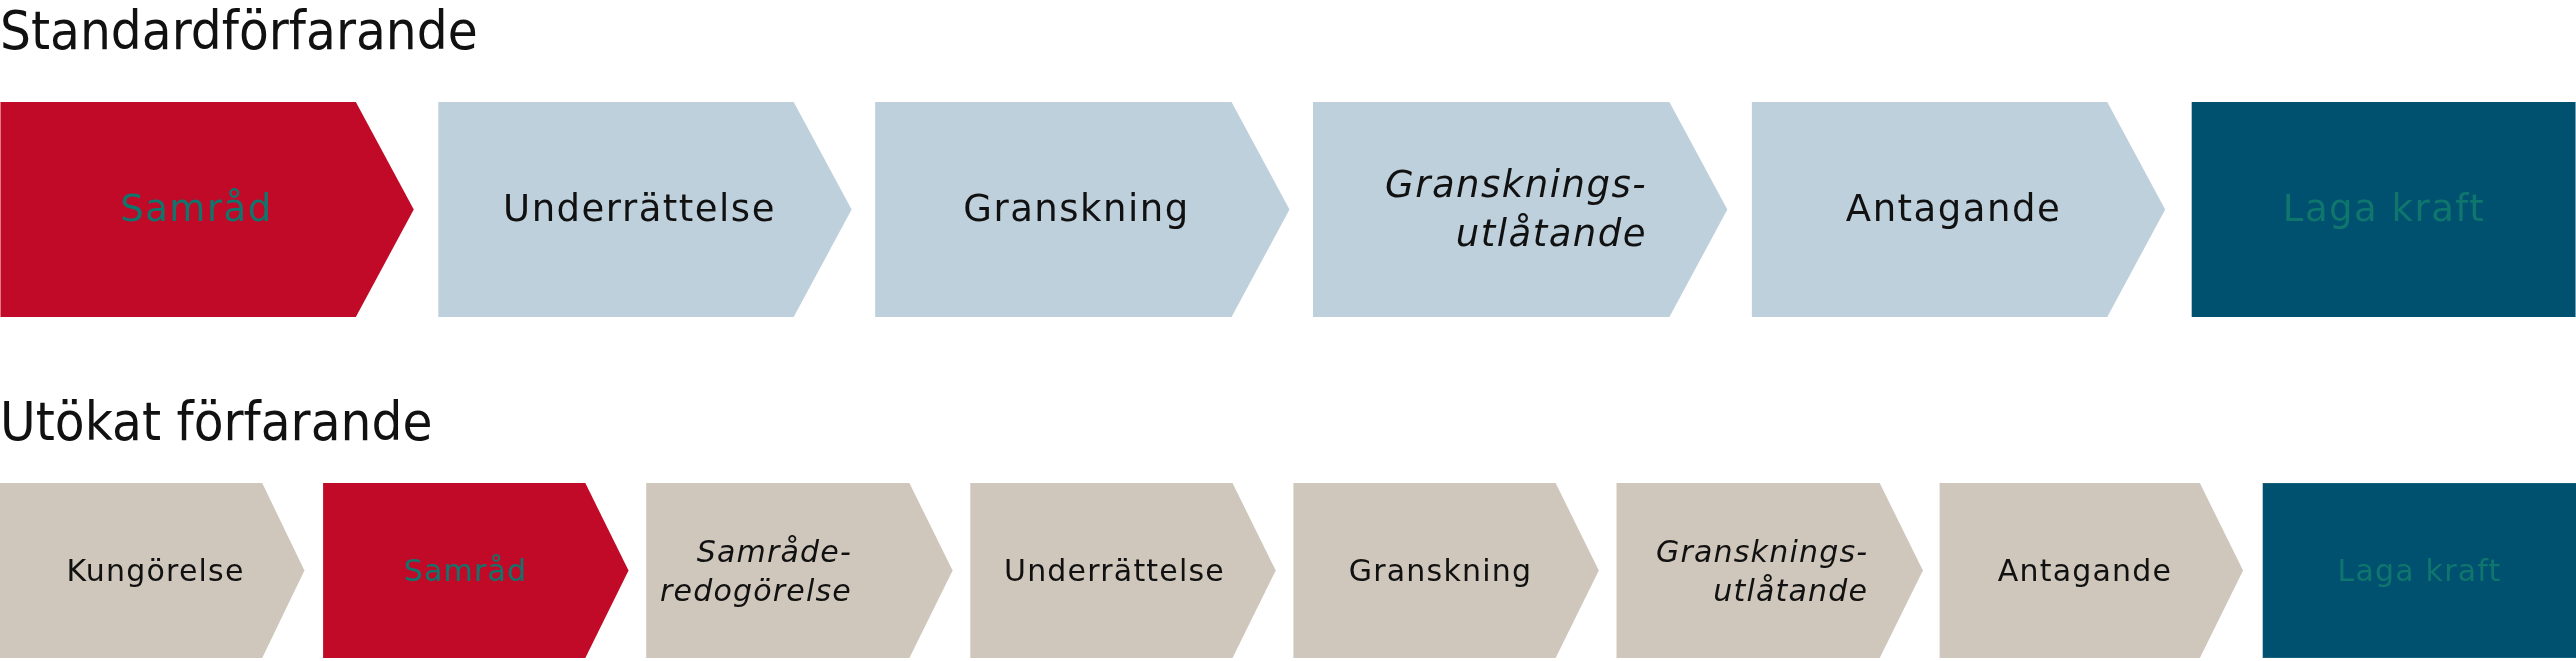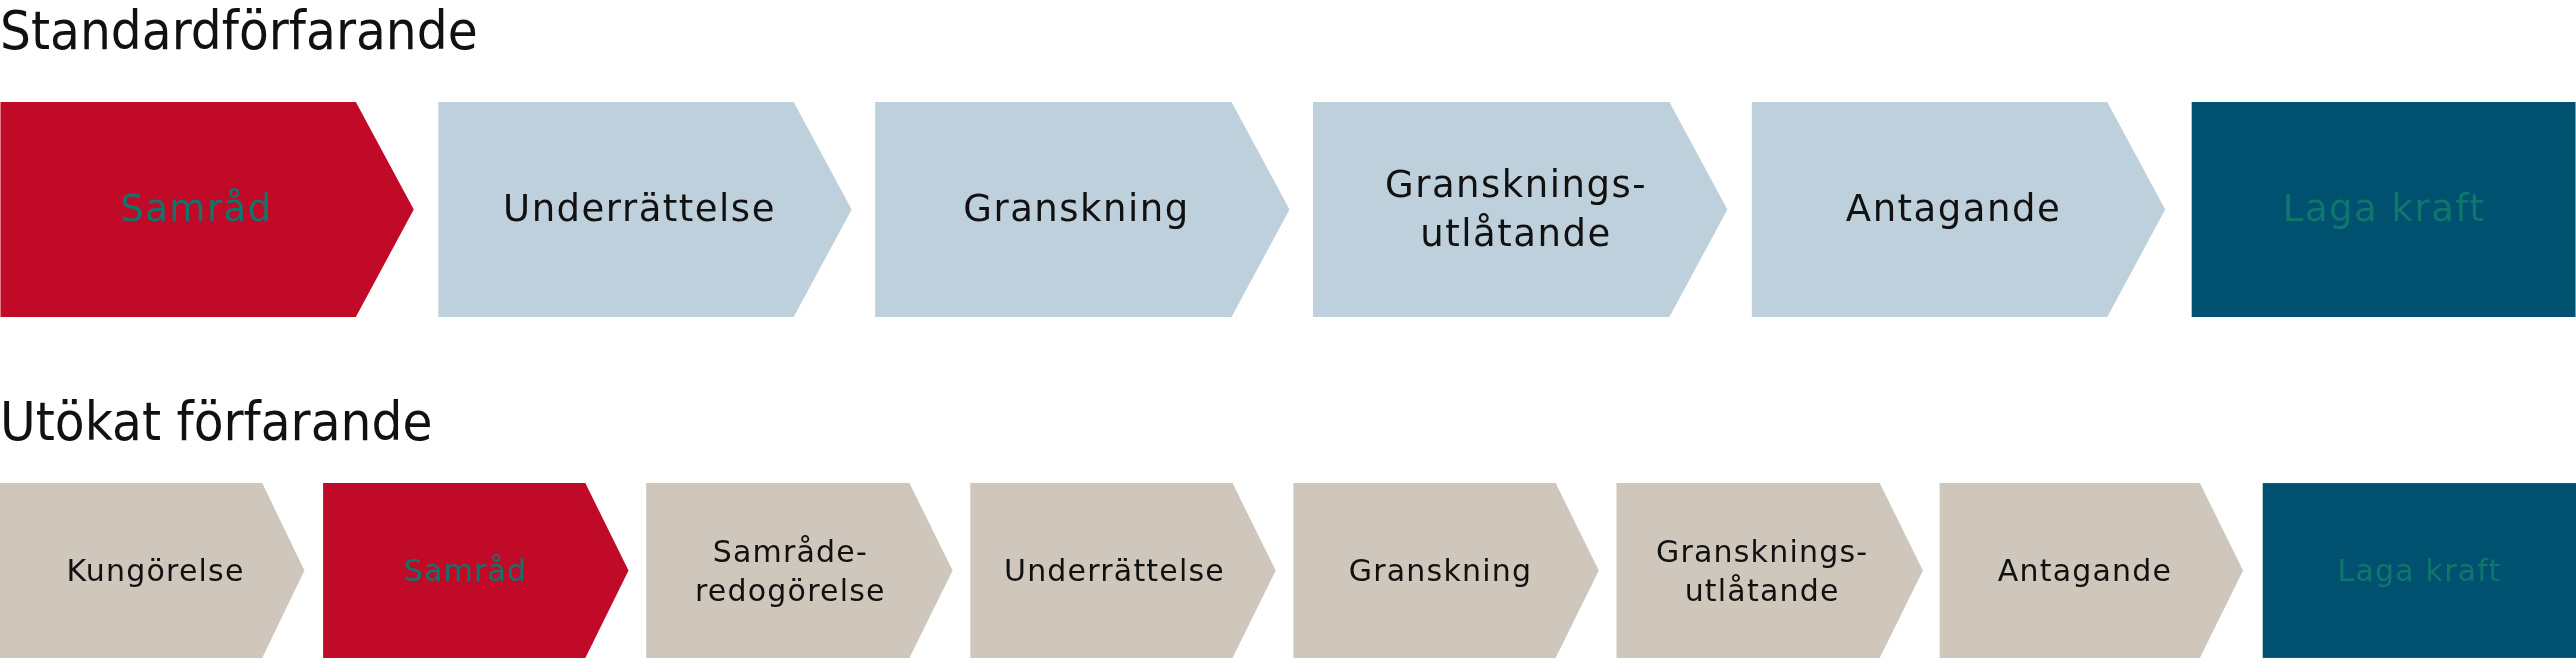--- a/index.html
+++ b/index.html
@@ -3,21 +3,21 @@
 <meta charset="utf-8">
 <style>
   html, body { margin:0; padding:0; background:#ffffff; }
   body { width:2576px; height:662px; position:relative; overflow:hidden;
          font-family:"DejaVu Sans", "Liberation Sans", sans-serif; color:#111; }
   .title { position:absolute; left:0; font-size:53px; font-weight:normal; letter-spacing:0px;
            line-height:1; white-space:nowrap; font-family:"DejaVu Sans", sans-serif; transform:scaleX(0.92); transform-origin:left top; }
   .row { position:absolute; left:0; width:2576px; }
   .step { position:absolute; top:0; display:flex; align-items:center; justify-content:center; box-sizing:border-box; }
   .step .lbl { white-space:pre-line; text-align:center; line-height:1.3; }
-  .step.left .lbl { text-align:center; }
+  .step.left .lbl { text-align:right;font-style:italic; }
   .top .step { height:215px; }
   .top .lbl { font-size:37px; letter-spacing:1.5px; }
   .bot .step { height:175px; }
   .bot .lbl { font-size:30px; letter-spacing:1.2px; }
   .active .lbl, .final .lbl { color:#0f766e; font-weight:normal; }
   .inactive .lbl { color:#111; }
 </style>
 </head>
 <body>
 
@@ -65,21 +65,21 @@
     <polygon points="1646,0 1914,0 1958,89 1914,178 1646,178" fill="#CFC7BC"></polygon>
     <polygon points="1975,0 2240,0 2284,89 2240,178 1975,178" fill="#CFC7BC"></polygon>
     <rect x="2304" y="0" width="319" height="178" fill="#00506F"></rect>
   </svg>
   <div class="step inactive" style="left:8px;width:295px;">
     <span class="lbl">Kungörelse</span>
   </div>
   <div class="step active" style="left:323px;width:285px;">
     <span class="lbl">Samråd</span>
   </div>
-  <div class="step inactive left" style="left:695px;width:246px;justify-content:flex-start;">
+  <div class="step inactive left" style="left:660px;width:246px;justify-content:flex-start;">
     <span class="lbl">Samråde-
 redogörelse</span>
   </div>
   <div class="step inactive" style="left:970px;width:289px;">
     <span class="lbl">Underrättelse</span>
   </div>
   <div class="step inactive" style="left:1293px;width:295px;">
     <span class="lbl">Granskning</span>
   </div>
   <div class="step inactive left" style="left:1656px;width:255px;justify-content:flex-start;">

